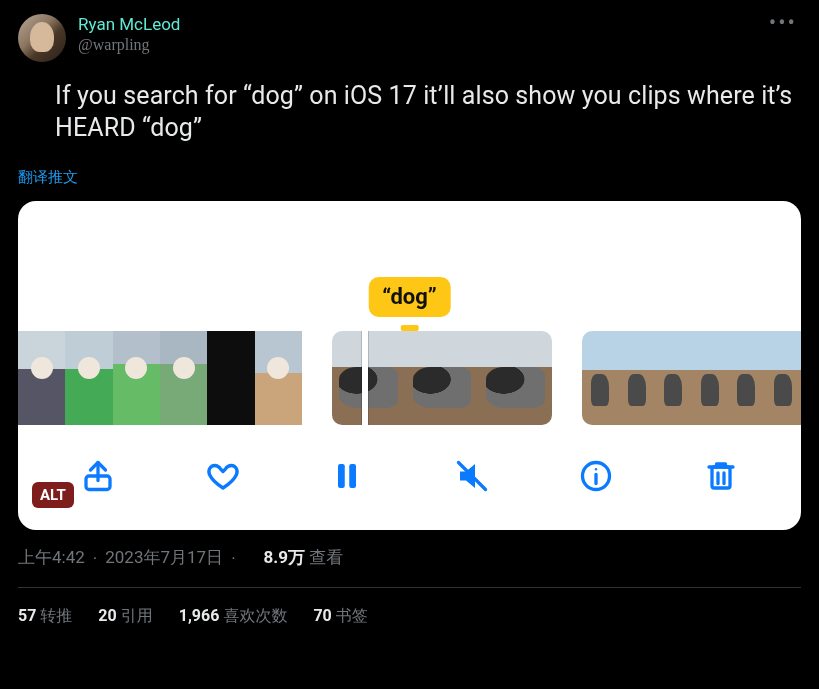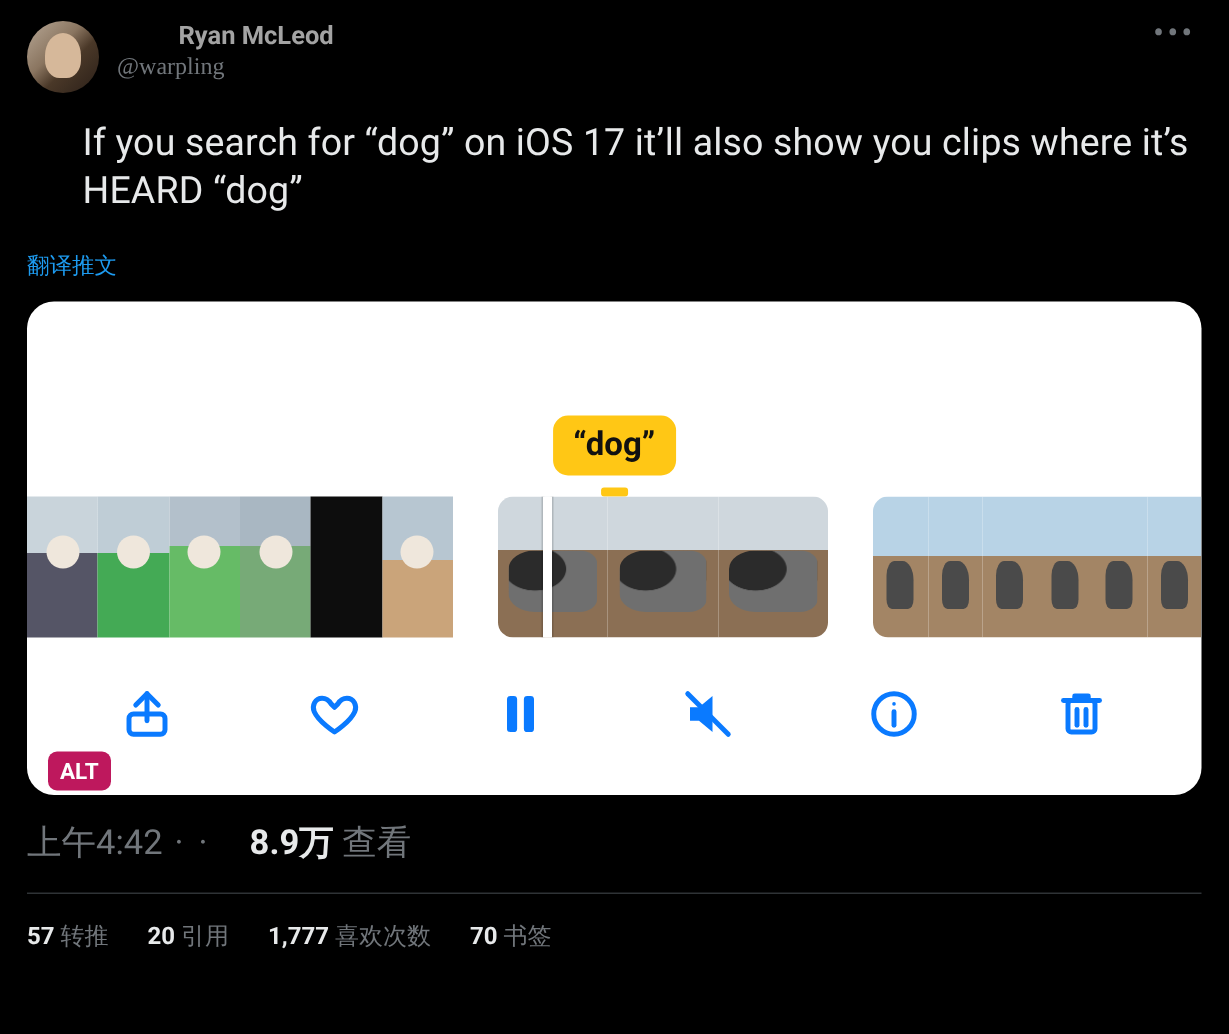--- a/index.html
+++ b/index.html
@@ -31,21 +31,21 @@
   }
   .avatar::after{
     content:"";
     position:absolute;
     left:12px; top:8px;
     width:24px; height:30px;
     background: #d6b89a;
     border-radius: 50% 50% 40% 40%;
   }
   .names { display: flex; flex-direction: column; line-height: 1.25; }
-  .display-name { font-weight: 700; font-size: 17px; color: #a3a3a3; margin-left: 41px; }
+  .display-name { font-weight: 400; font-size: 17px; color: #5eead4; }
   .handle { color: #71767b; font-size: 16px; font-family: Liberation Serif, serif; }
   .more {
     position: absolute;
     top: 0; right: 0;
     color: #71767b;
     font-size: 22px;
     letter-spacing: 2px;
     line-height: 10px;
     padding: 4px;
     cursor: pointer;
@@ -174,33 +174,33 @@
     align-items: center;
     padding: 0 18px;
   }
   .ticon { color: #0a7aff; cursor: pointer; display:flex; align-items:center; justify-content:center; width:44px; height:44px; }
   .ticon svg { width: 36px; height: 36px; stroke: #0a7aff; fill: none; stroke-width: 2.2; stroke-linecap: round; stroke-linejoin: round; }
   .ticon.pause svg rect { fill:#0a7aff; stroke:none; }
   .ticon.mute svg .fillp { fill:#0a7aff; stroke:none; }
   .alt-badge {
     position: absolute;
     left: 14px;
-    bottom: 3px;
-    background: #be185d;
+    bottom: 22px;
+    background: #7f1d1d;
     color: #fff;
     font-weight: 700;
     font-size: 15px;
     padding: 4px 8px;
     border-radius: 6px;
     cursor: pointer;
   }
   .meta-row {
     margin-top: 16px;
     color: #71767b;
-    font-size: 23px;
+    font-size: 17px;
     display:flex;
     align-items:center;
     gap:6px;
   }
   .meta-row .dot::before{ content:"·"; margin:0 2px; }
   .meta-strong { color:#e7e9ea; font-weight:700;margin-left:20px; }
   .divider {
     height:1px;
     background:#2f3336;
     margin-top:18px;
@@ -306,37 +306,38 @@
           </svg>
       </div>
     </div>
 
     <div class="alt-badge">ALT</div>
   </div>
 
   <div class="meta-row">
     <span>上午4:42</span>
     <span class="dot"></span>
+    <span>2023年7月17日</span>
     <span class="dot"></span>
     <span>
       <span class="meta-strong">8.9万</span>
       <span>查看</span>
     </span>
   </div>
 
   <div class="divider"></div>
 
   <div class="stats-row">
     <div class="stat">
       <span class="num">57</span><span>转推</span>
     </div>
     <div class="stat">
       <span class="num">20</span><span>引用</span>
     </div>
     <div class="stat">
-      <span class="num">1,777</span><span>喜欢次数</span>
+      <span class="num">1,966</span><span>喜欢次数</span>
     </div>
     <div class="stat">
       <span class="num">70</span><span>书签</span>
     </div>
   </div>
 
 </div>
 
 </body></html>

